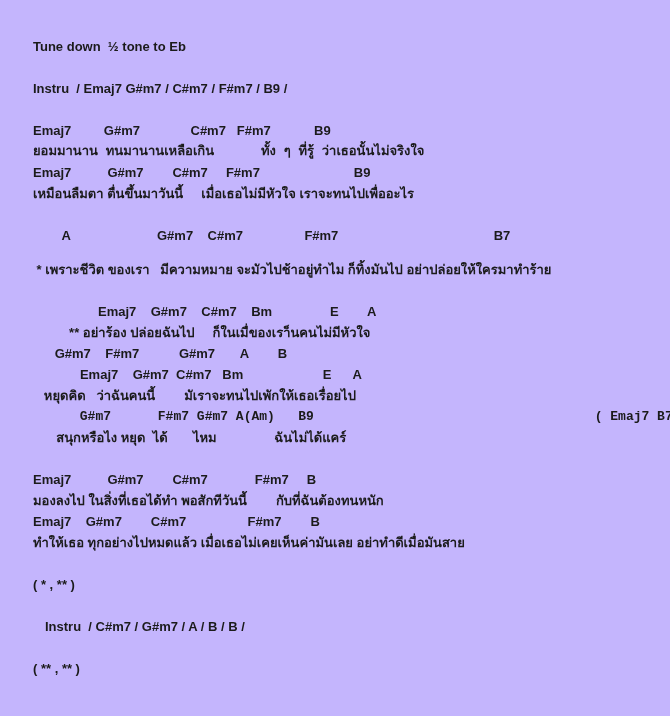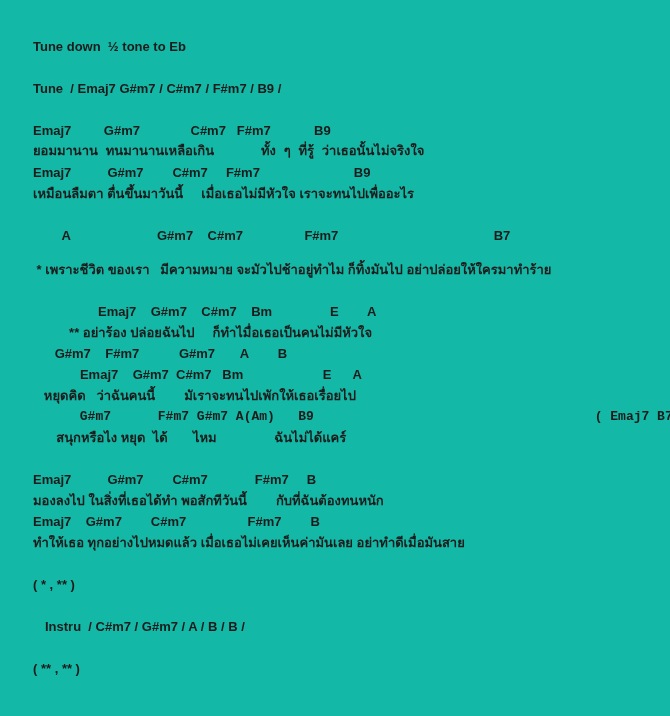--- a/index.html
+++ b/index.html
@@ -27,40 +27,40 @@
     font-weight: 700;
     font-size: 13px;
     line-height: 21px;
     min-height: 21px;
     color: #1b1b1b;
   }
 </style>
 </head>
 <body>
 
-<div class="sheet" style="background: #14b8a6;">
+<div class="sheet" style="background: #c4b5fd;">
     <div class="section">
       <div class="line label" style="color: rgb(27, 27, 27);">Tune down  ½ tone to Eb</div>
     </div>
     <div class="section">
-      <div class="line label" style="color: rgb(27, 27, 27);">Tune  / Emaj7 G#m7 / C#m7 / F#m7 / B9 /</div>
+      <div class="line label" style="color: rgb(27, 27, 27);">Instru  / Emaj7 G#m7 / C#m7 / F#m7 / B9 /</div>
     </div>
     <div class="section">
       <div class="line chords" style="color: rgb(27, 27, 27);">Emaj7         G#m7              C#m7   F#m7            B9</div>
       <div class="line lyrics" style="color: rgb(27, 27, 27); font-family: Liberation Mono, monospace;">ยอมมานาน ทนมานานเหลือเกิน      ทั้ง ๆ ที่รู้ ว่าเธอนั้นไม่จริงใจ</div>
       <div class="line chords" style="color: rgb(27, 27, 27);">Emaj7          G#m7        C#m7     F#m7                          B9</div>
       <div class="line lyrics" style="color: rgb(27, 27, 27);">เหมือนลืมตา ตื่นขึ้นมาวันนี้     เมื่อเธอไม่มีหัวใจ เราจะทนไปเพื่ออะไร</div>
     </div>
     <div class="section">
       <div class="line chords" style="color: rgb(27, 27, 27);">        A                        G#m7    C#m7                 F#m7                                           B7</div>
       <div class="line lyrics" style="color: rgb(27, 27, 27); margin-top: 13px;"> * เพราะชีวิต ของเรา   มีความหมาย จะมัวไปช้าอยู่ทำไม ก็ทิ้งมันไป อย่าปล่อยให้ใครมาทำร้าย</div>
     </div>
     <div class="section">
       <div class="line chords" style="color: rgb(27, 27, 27);">                  Emaj7    G#m7    C#m7    Bm                E        A</div>
-      <div class="line lyrics" style="color: rgb(27, 27, 27);">          ** อย่าร้อง ปล่อยฉันไป     ก็ทำไมื่อเธอเป็นคนไม่มีหัวใจ</div>
+      <div class="line lyrics" style="color: rgb(27, 27, 27);">          ** อย่าร้อง ปล่อยฉันไป     ก็ในเมื่ของเรา็นคนไม่มีหัวใจ</div>
       <div class="line chords" style="color: rgb(27, 27, 27);">      G#m7    F#m7           G#m7       A        B</div>
       <div class="line chords" style="color: rgb(27, 27, 27);">             Emaj7    G#m7  C#m7   Bm                      E      A</div>
       <div class="line lyrics" style="color: rgb(27, 27, 27);">   หยุดคิด   ว่าฉันคนนี้        มัเราจะทนไปเพักให้เธอเรื่อยไป</div>
       <div class="line chords" style="color: rgb(27, 27, 27); font-family: Liberation Mono, monospace;">      G#m7      F#m7 G#m7 A(Am)   B9                                    ( Emaj7 B7 )</div>
       <div class="line lyrics" style="color: rgb(27, 27, 27); margin-left: 16px;">  สนุกหรือไง หยุด  ได้       ไหม                ฉันไม่ได้แคร์</div>
     </div>
     <div class="section">
       <div class="line chords" style="color: rgb(27, 27, 27);">Emaj7          G#m7        C#m7             F#m7     B</div>
       <div class="line lyrics" style="color: rgb(27, 27, 27);">มองลงไป ในสิ่งที่เธอได้ทำ พอสักทีวันนี้        กับที่ฉันต้องทนหนัก</div>
       <div class="line chords" style="color: rgb(27, 27, 27);">Emaj7    G#m7        C#m7                 F#m7        B</div>

